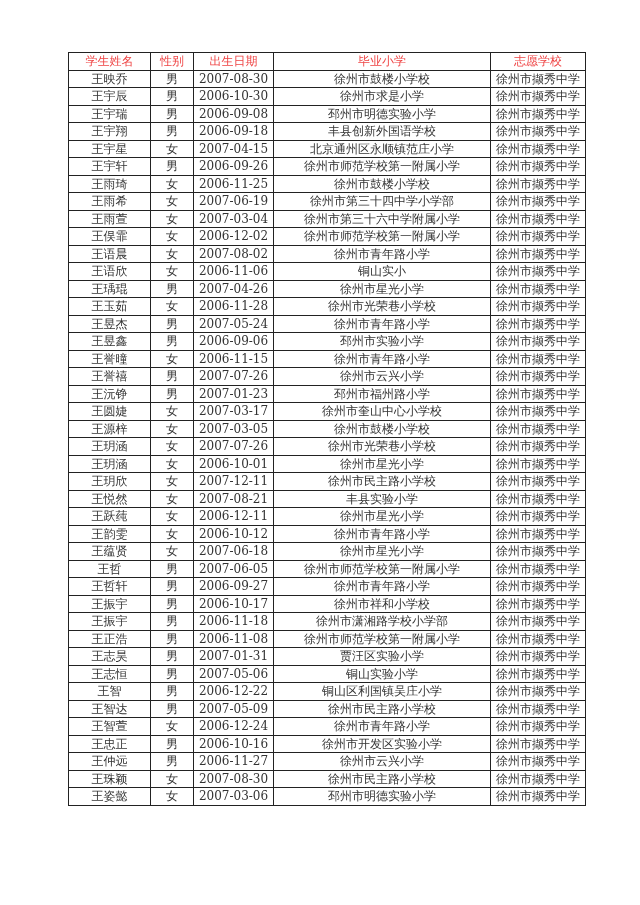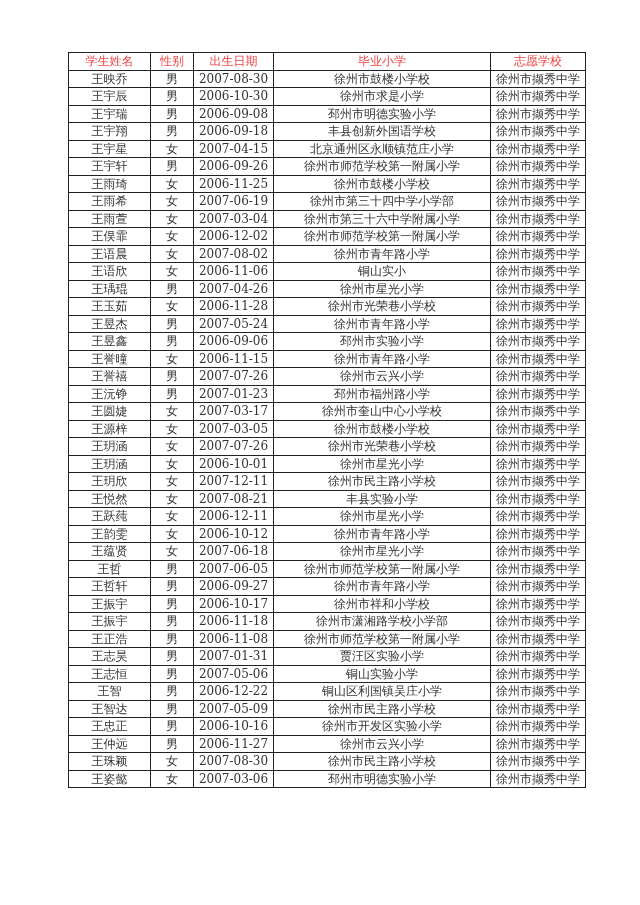--- a/index.html
+++ b/index.html
@@ -291,20 +291,27 @@
         <td>徐州市撷秀中学</td>
       </tr>
       <tr>
         <td>王智达</td>
         <td>男</td>
         <td>2007-05-09</td>
         <td>徐州市民主路小学校</td>
         <td>徐州市撷秀中学</td>
       </tr>
       <tr>
+        <td>王智萱</td>
+        <td>女</td>
+        <td>2006-12-24</td>
+        <td>徐州市青年路小学</td>
+        <td>徐州市撷秀中学</td>
+      </tr>
+      <tr>
         <td>王忠正</td>
         <td>男</td>
         <td>2006-10-16</td>
         <td>徐州市开发区实验小学</td>
         <td>徐州市撷秀中学</td>
       </tr>
       <tr>
         <td>王仲远</td>
         <td>男</td>
         <td>2006-11-27</td>

